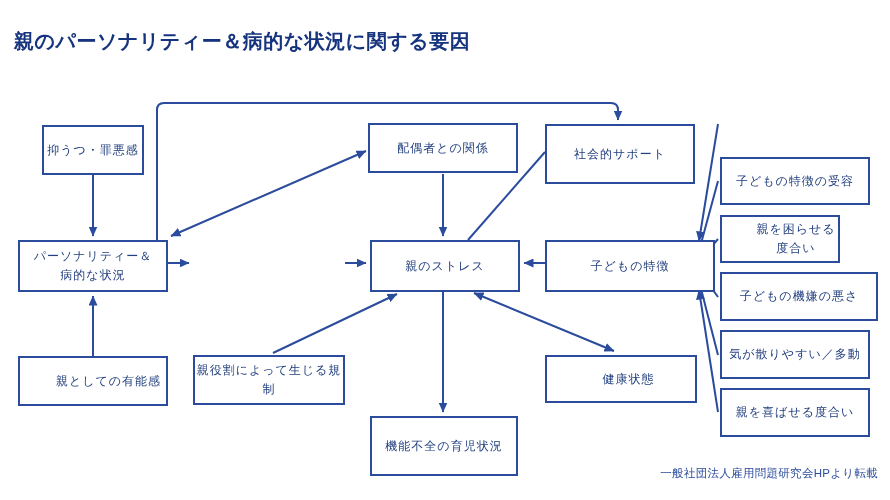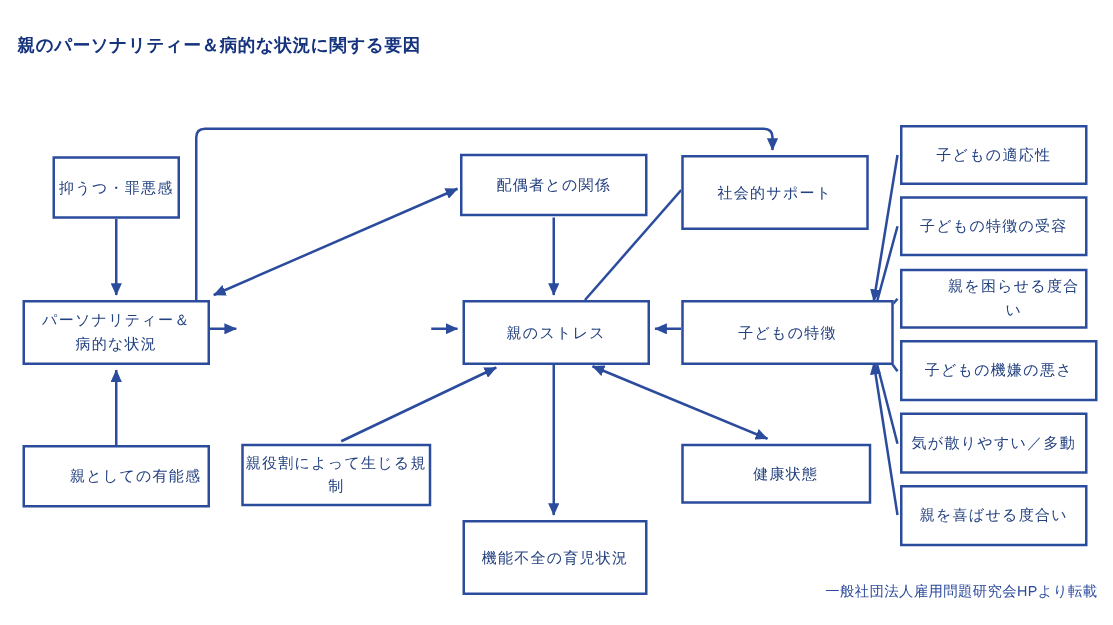--- a/index.html
+++ b/index.html
@@ -5,21 +5,21 @@
   html,body{margin:0;padding:0;background:#fff;}
   body{
     font-family:"Liberation Sans","DejaVu Sans",sans-serif;
     --accent:#2b4b9c;
     --text:#23407f;
     --title:#16337e;
   }
   .stage{position:relative;width:890px;height:500px;background:#fff;overflow:hidden;}
   .page-title{
     position:absolute;left:14px;top:28px;
-    font-size:14px;font-weight:bold;color:var(--title);
+    font-size:20px;font-weight:bold;color:var(--title);
     letter-spacing:.5px;
   }
   .credit{
     position:absolute;right:12px;top:466px;
     font-size:11.5px;color:var(--accent);letter-spacing:.3px;
   }
   .edges{position:absolute;left:0;top:0;width:890px;height:500px;}
   .edges path.edge{stroke:var(--accent);stroke-width:2;fill:none;}
   #ah path{fill:var(--accent);}
   .node{
@@ -68,19 +68,18 @@
     <div class="node" style="left: 368px; top: 123px; width: 150px; height: 50px;">配偶者との関係</div>
     <div class="node" style="left: 545px; top: 124px; width: 150px; height: 60px;">社会的サポート</div>
     <div class="node" style="left: 18px; top: 240px; width: 150px; height: 52px;">パーソナリティー＆
 病的な状況</div>
     <div class="node" style="left: 370px; top: 240px; width: 150px; height: 52px;">親のストレス</div>
     <div class="node" style="left: 545px; top: 240px; width: 170px; height: 52px; text-align: center;">子どもの特徴</div>
     <div class="node" style="left: 18px; top: 356px; width: 150px; height: 50px; padding-left: 31px;">親としての有能感</div>
     <div class="node" style="left: 193px; top: 355px; width: 152px; height: 50px;">親役割によって生じる規制</div>
     <div class="node" style="left: 545px; top: 355px; width: 152px; height: 48px; padding-left: 15px;">健康状態</div>
     <div class="node" style="left: 370px; top: 416px; width: 148px; height: 60px;">機能不全の育児状況</div>
-    <div class="node" style="left: 720px; top: 100px; width: 150px; height: 48px;">子どもの適応性</div>
     <div class="node" style="left: 720px; top: 157px; width: 150px; height: 48px;">子どもの特徴の受容</div>
-    <div class="node" style="left: 720px; top: 215px; width: 150px; height: 48px; padding-left: 32px;">親を困らせる度合い</div>
+    <div class="node" style="left: 720px; top: 215px; width: 120px; height: 48px; padding-left: 32px;">親を困らせる度合い</div>
     <div class="node" style="left: 720px; top: 272px; width: 158px; height: 49px;">子どもの機嫌の悪さ</div>
     <div class="node" style="left: 720px; top: 330px; width: 150px; height: 49px;">気が散りやすい／多動</div>
     <div class="node" style="left: 720px; top: 388px; width: 150px; height: 49px;">親を喜ばせる度合い</div>
   </div>
 
 </body></html>

